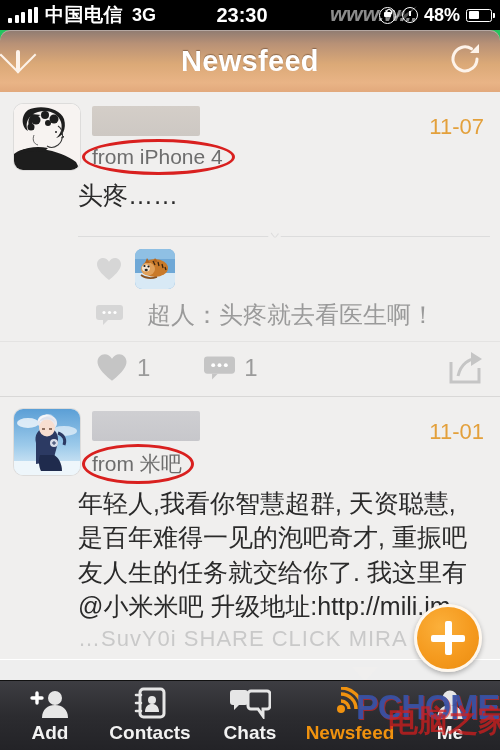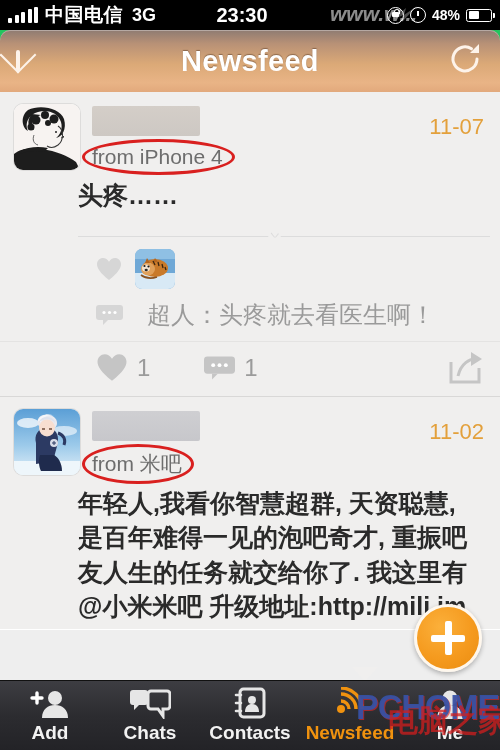--- a/index.html
+++ b/index.html
@@ -34,21 +34,21 @@
   .lockrot::before {
     content:''; position:absolute; left:4.2px; top:4px; width:7px; height:5.5px;
     background:#fff; border-radius:1px;
   }
   .lockrot::after {
     content:''; position:absolute; left:5.6px; top:1.6px; width:4px; height:4px;
     border:1.5px solid #fff; border-bottom:none; border-radius:3px 3px 0 0;
   }
   .clockic { width: 16px; height: 16px; border: 1.6px solid #fff; border-radius: 50%; position: relative; }
   .clockic::before { content:''; position:absolute; left:6.4px; top:3px; width:1.5px; height:5px; background:#fff; }
-  .batt-pct { font-size: 14px; font-weight: bold; }
+  .batt-pct { font-size: 18px; font-weight: bold; }
   .batt { width: 26px; height: 13px; border: 1.6px solid #fff; border-radius: 2.5px; position: relative; padding: 1.5px; }
   .batt span { display:block; height:100%; width:48%; background:#fff; border-radius:1px; }
   .batt::after { content:''; position:absolute; right:-4px; top:3.5px; width:2.5px; height:5px; background:#fff; border-radius:0 1px 1px 0; }
   .sb-watermark {
     position: absolute; left: 330px; top: 2px; width: 175px; height: 26px;
     color: rgba(255,255,255,.55); font-size: 21px; font-weight: bold; white-space: nowrap;
     z-index: 1; letter-spacing: 0px; font-style: italic;
   }
   .sb-wm-arrow {
     position:absolute; left:392px; top:5px; width:26px; height:18px; z-index:1; opacity:.5;
@@ -98,21 +98,21 @@
   .from-txt { font-size: 21px; color: #6d6d6d; white-space: nowrap; }
   .red-oval {
     position: absolute; left: -10px; top: -6px; right: -12px; bottom: -6px;
     border: 3.5px solid #d9201f; border-radius: 50%/50%; pointer-events: none;
   }
   .date {
     position: absolute; right: 16px; top: 22px;
     color: #e3a03b; font-size: 22px; font-weight: normal;
   }
   .post-body {
-    padding: 8px 16px 6px 78px; color: #2a2a2a; font-size: 25px; line-height: 1.38; font-weight: bold;
+    padding: 8px 16px 6px 78px; color: #2a2a2a; font-size: 25px; line-height: 1.38;
   }
   .post-body.small { font-size: 25px; }
   .post-body .ghostline { color: #c9c9c9; font-size: 22px; letter-spacing: 1px; }
 
   .divider-notch { position: relative; height: 14px; margin: 8px 0 0 78px; margin-right: 10px; }
   .divider-notch .line { position:absolute; left:0; right:0; top:9px; height:1px; background:#dcdcdc; }
   .divider-notch .notch {
     position:absolute; left: 46%; top: 2px; width: 14px; height: 9px;
     background:#f0efee; border-left:1px solid #dcdcdc; border-top:1px solid #dcdcdc;
     transform: skewX(0) ; clip-path: polygon(0 100%, 50% 0, 100% 100%);
@@ -364,70 +364,71 @@
             <path d="M44 24 C50 26 52 31 50 36" stroke="#2c3a63" stroke-width="3" fill="none"></path>
           </svg>
         </div>
         <div class="head-meta">
           <div class="name-redacted gray2"></div>
           <div class="from-wrap">
             <span class="from-txt">from 米吧</span>
             <span class="red-oval"></span>
           </div>
         </div>
-        <div class="date">11-02</div>
+        <div class="date">11-01</div>
       </div>
 
       <div class="post-body small">
         <div>年轻人,我看你智慧超群, 天资聪慧,</div>
         <div>是百年难得一见的泡吧奇才, 重振吧</div>
         <div>友人生的任务就交给你了. 我这里有</div>
         <div>@小米米吧 升级地址:http://mili.im</div>
+        <div class="ghostline">…SuvY0i SHARE CLICK MIRA</div>
       </div>
     </div>
 
     <div class="fab"></div>
     <div class="tail"></div>
   </div>
 
   <div class="tabbar">
 
     <div class="tab">
       <span class="ic">
         <svg width="40" height="30" viewBox="0 0 40 30">
           <circle cx="25" cy="9" r="7" fill="#e6e6e6"></circle>
           <path d="M12 29 C12 20 18 16 25 16 C32 16 38 20 38 29 Z" fill="#e6e6e6"></path>
           <path d="M2 9 L12 9 M7 4 L7 14" stroke="#fff" stroke-width="3.4" stroke-linecap="round"></path>
         </svg>
       </span>
       <span class="lbl">Add</span>
-    </div>
-
-    <div class="tab">
-      <span class="ic">
-        <svg width="42" height="30" viewBox="0 0 42 30">
-          <path d="M22 2 L38 2 A3 3 0 0 1 41 5 L41 17 A3 3 0 0 1 38 20 L34 20 L34 27 L29 20 L22 20 A3 3 0 0 1 19 17 L19 5 A3 3 0 0 1 22 2 Z" fill="none" stroke="#e6e6e6" stroke-width="3"></path>
-          <path d="M4 1 L16 1 A3 3 0 0 1 19 4 L19 13 A3 3 0 0 1 16 16 L10 16 L5 21 L5 16 L4 16 A3 3 0 0 1 1 13 L1 4 A3 3 0 0 1 4 1 Z" fill="#e6e6e6"></path>
-        </svg>
-      </span>
-      <span class="lbl">Chats</span>
     </div>
 
     <div class="tab">
       <span class="ic">
         <svg width="32" height="32" viewBox="0 0 32 32">
           <rect x="6" y="2" width="24" height="28" rx="3.5" fill="none" stroke="#e6e6e6" stroke-width="3"></rect>
           <circle cx="18" cy="13" r="4" fill="#e6e6e6"></circle>
           <path d="M11 25 C11 19.5 14.2 17 18 17 C21.8 17 25 19.5 25 25 Z" fill="#e6e6e6"></path>
           <path d="M2 8 L7 8 M2 16 L7 16 M2 24 L7 24" stroke="#e6e6e6" stroke-width="2.6" stroke-linecap="round"></path>
         </svg>
       </span>
       <span class="lbl">Contacts</span>
     </div>
 
+    <div class="tab">
+      <span class="ic">
+        <svg width="42" height="30" viewBox="0 0 42 30">
+          <path d="M22 2 L38 2 A3 3 0 0 1 41 5 L41 17 A3 3 0 0 1 38 20 L34 20 L34 27 L29 20 L22 20 A3 3 0 0 1 19 17 L19 5 A3 3 0 0 1 22 2 Z" fill="none" stroke="#e6e6e6" stroke-width="3"></path>
+          <path d="M4 1 L16 1 A3 3 0 0 1 19 4 L19 13 A3 3 0 0 1 16 16 L10 16 L5 21 L5 16 L4 16 A3 3 0 0 1 1 13 L1 4 A3 3 0 0 1 4 1 Z" fill="#e6e6e6"></path>
+        </svg>
+      </span>
+      <span class="lbl">Chats</span>
+    </div>
+
     <div class="tab active">
       <span class="ic">
         <svg width="36" height="32" viewBox="0 0 36 32">
           <circle cx="9" cy="22" r="4" fill="#f0920f"></circle>
           <path d="M9 14 A8 8 0 0 1 17 22" fill="none" stroke="#f0920f" stroke-width="3.4"></path>
           <path d="M9 7 A15 15 0 0 1 24 22" fill="none" stroke="#f0920f" stroke-width="3.4"></path>
           <path d="M9 1 A21 21 0 0 1 30 22" fill="none" stroke="#f0920f" stroke-width="3.4"></path>
         </svg>
       </span>
       <span class="lbl">Newsfeed</span>

